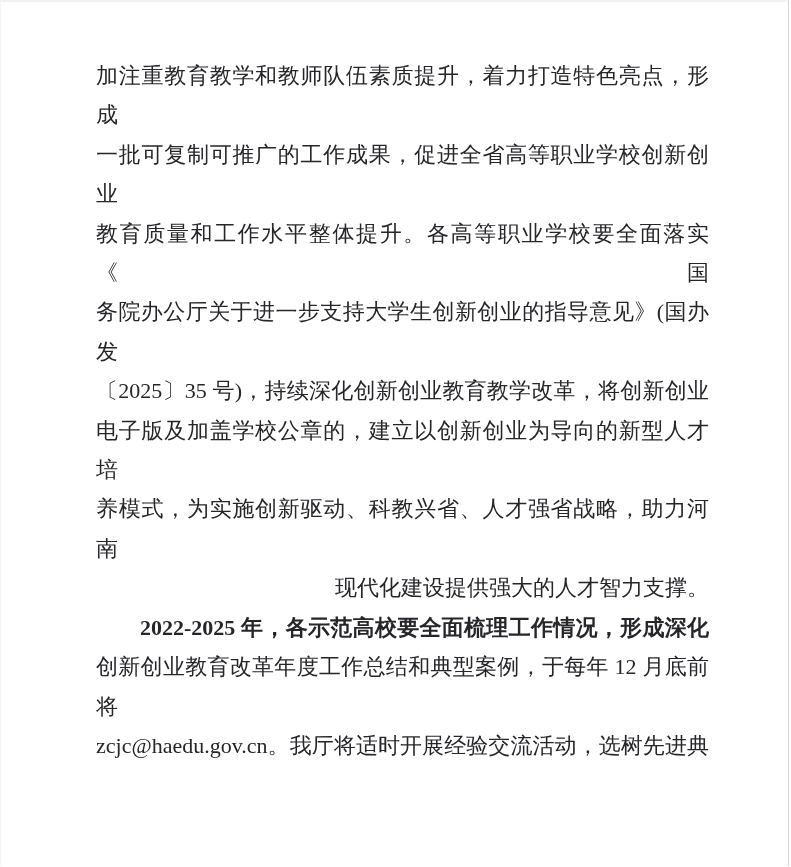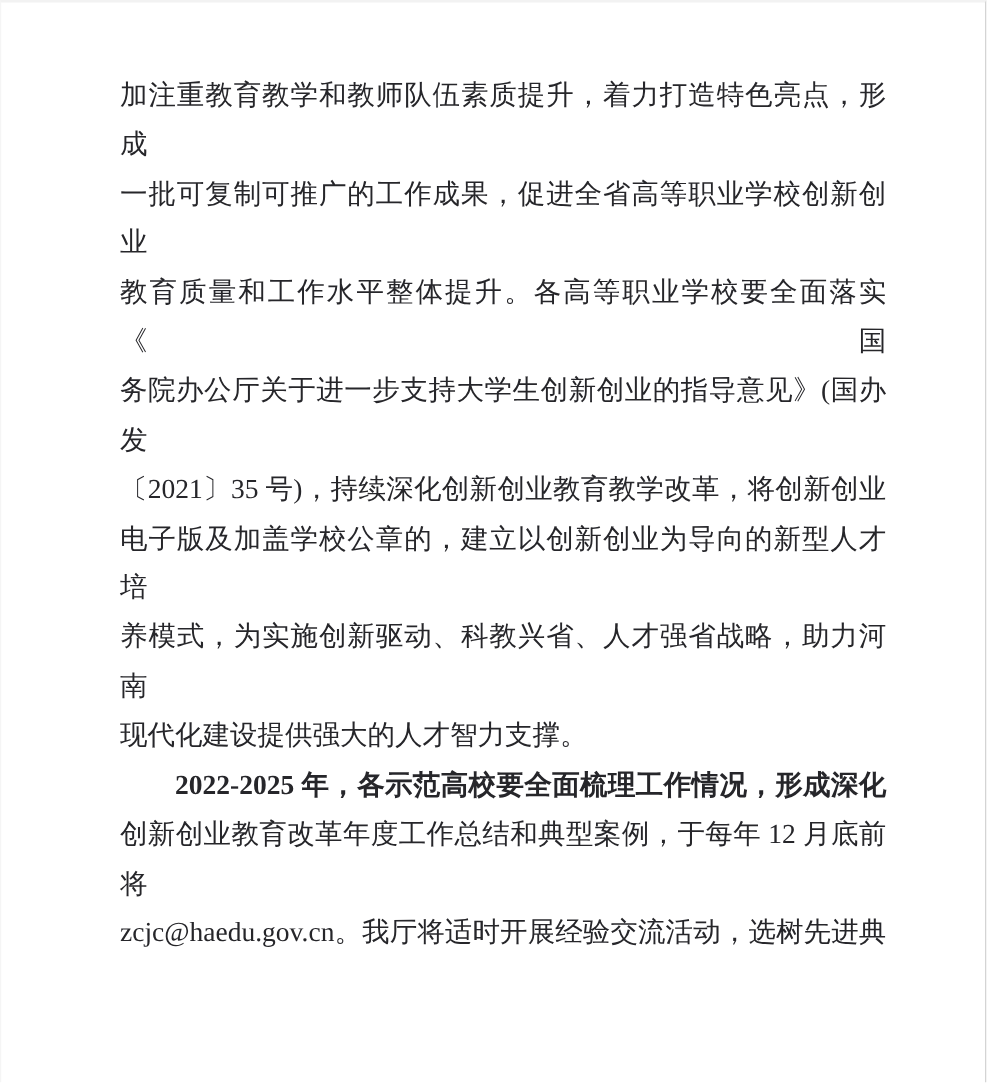--- a/index.html
+++ b/index.html
@@ -30,37 +30,37 @@
   }
   .line {
     white-space: pre-wrap;
   }
   
   .line.fill {
     text-align: justify;
     text-align-last: justify;
   }
   .line.plain {
-    text-align: left;
+    text-align: right;
   }
   .line.indent  { padding-left: 44px; font-weight: bold; }   
   .line.indent.fill { padding-left: 44px; }
 </style>
 </head>
 <body>
 
 <div class="page">
   <div class="doc-body">
 
   <div>
         <div class="line fill">加注重教育教学和教师队伍素质提升，着力打造特色亮点，形成</div>
         <div class="line fill">一批可复制可推广的工作成果，促进全省高等职业学校创新创业</div>
         <div class="line fill">教育质量和工作水平整体提升。各高等职业学校要全面落实《国</div>
         <div class="line fill">务院办公厅关于进一步支持大学生创新创业的指导意见》(国办发</div>
-        <div class="line fill">〔2021〕35 号)，持续深化创新创业教育教学改革，将创新创业</div>
+        <div class="line fill">〔2025〕35 号)，持续深化创新创业教育教学改革，将创新创业</div>
         <div class="line fill">电子版及加盖学校公章的，建立以创新创业为导向的新型人才培</div>
         <div class="line fill">养模式，为实施创新驱动、科教兴省、人才强省战略，助力河南</div>
         <div class="line plain">现代化建设提供强大的人才智力支撑。</div>
       </div>
       <div>
         <div class="line fill indent">2022-2025 年，各示范高校要全面梳理工作情况，形成深化</div>
         <div class="line fill">创新创业教育改革年度工作总结和典型案例，于每年 12 月底前将</div>
         <div class="line fill">zcjc@haedu.gov.cn。我厅将适时开展经验交流活动，选树先进典</div>
       </div>
     </div>

